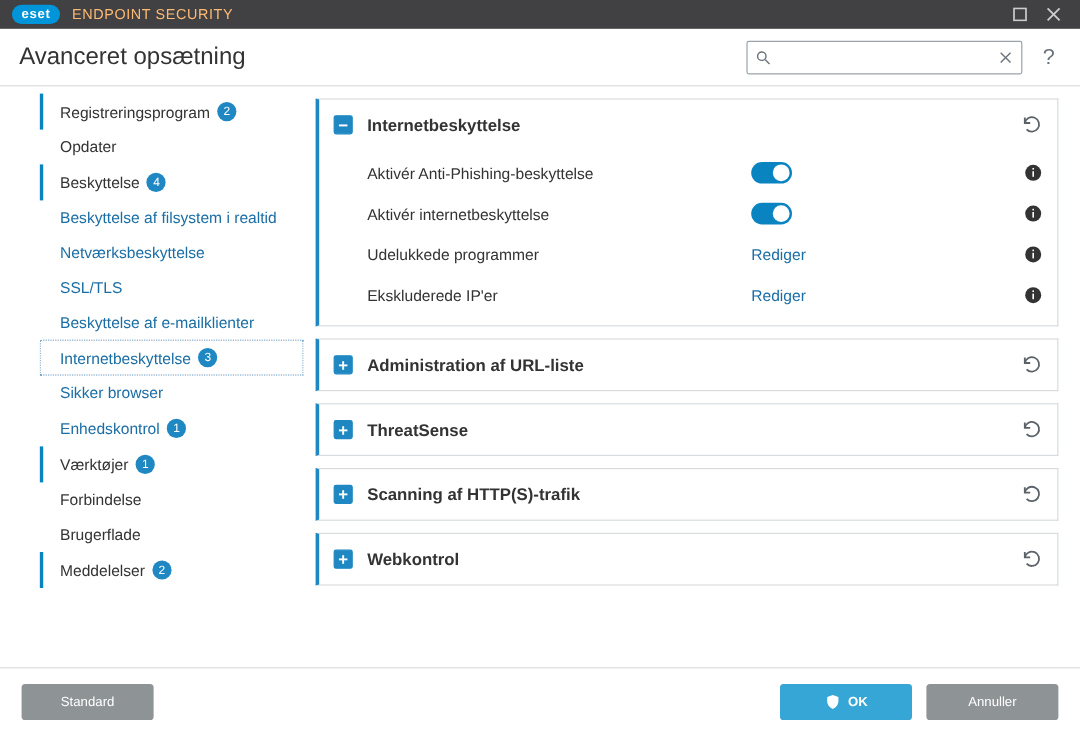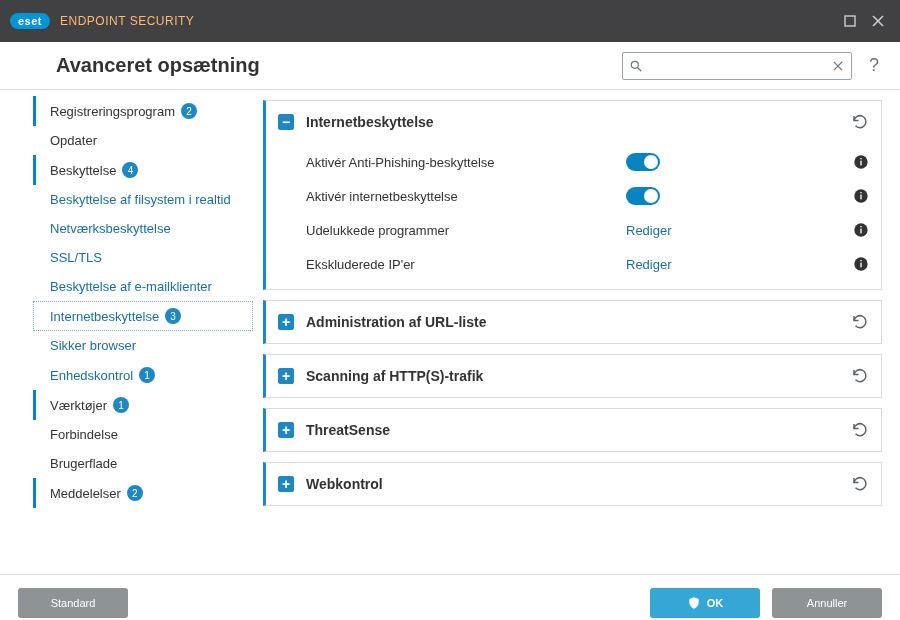--- a/index.html
+++ b/index.html
@@ -1,25 +1,25 @@
 <!DOCTYPE html>
 <html><head>
 <meta charset="utf-8">
 <style>
   * { box-sizing: border-box; margin: 0; padding: 0; font-family: "Segoe UI", Arial, sans-serif; }
   html, body { width: 900px; height: 620px; overflow: hidden; background:#fff; }
-  .titlebar { height: 42px; background:#414042; color:#fff; display:flex; align-items:center; padding:0 8px 0 10px; font-size:12px; }
+  .titlebar { height: 24px; background:#414042; color:#fff; display:flex; align-items:center; padding:0 8px 0 10px; font-size:12px; }
   .eset-logo { background:#0094d8; color:#fff; font-weight:700; font-size:11px; padding:2px 8px; border-radius:9px; letter-spacing:0.5px; }
   .titlebar-product { margin-left:10px; font-size:12px; letter-spacing:0.5px; color:#fdba74; }
   .titlebar-spacer { flex:1; }
   .titlebar-btn { width:28px; height:28px; display:flex; align-items:center; justify-content:center; color:#ccc; }
   .titlebar-btn svg { stroke:#ccc; }
 
   .topbar { height:48px; border-bottom:1px solid #ddd; display:flex; align-items:center; padding:0 16px; }
-  .page-title { font-size:20px; color:#333; font-weight:700;margin-left:40px; }
+  .page-title { font-size:20px; color:#333; font-weight:400; }
   .topbar-spacer { flex:1; }
   .search-wrap { position:relative; width:230px; height:28px; border:1px solid #9aa3aa; border-radius:2px; display:flex; align-items:center; padding:0 6px; }
   .search-wrap svg.sicon { width:14px; height:14px; stroke:#6a737b; fill:none; stroke-width:2; }
   .search-input { border:none; outline:none; flex:1; font-size:12px; padding:0 4px; background:transparent; }
   .search-clear { width:14px; height:14px; stroke:#6a737b; cursor:pointer; }
   .help-btn { margin-left:12px; color:#6a737b; font-size:18px; width:20px; text-align:center; }
 
   .body { display:flex; height:calc(620px - 32px - 48px - 56px); }
 
   
@@ -226,33 +226,33 @@
         <span class="reset-icon"><svg viewBox="0 0 24 24">
               <path d="M4 10a8 8 0 1 1 2 7"></path>
               <polyline points="4,4 4,10 10,10"></polyline>
             </svg></span>
       </div>
     </div>
 
     <div class="card">
       <div class="card-header">
         <span class="toggle-box plus"></span>
+        <span>ThreatSense</span>
+        <span class="spacer"></span>
+        <span class="reset-icon"><svg viewBox="0 0 24 24">
+              <path d="M4 10a8 8 0 1 1 2 7"></path>
+              <polyline points="4,4 4,10 10,10"></polyline>
+            </svg></span>
+      </div>
+    </div>
+
+    <div class="card">
+      <div class="card-header">
+        <span class="toggle-box plus"></span>
         <span>Scanning af HTTP(S)-trafik</span>
-        <span class="spacer"></span>
-        <span class="reset-icon"><svg viewBox="0 0 24 24">
-              <path d="M4 10a8 8 0 1 1 2 7"></path>
-              <polyline points="4,4 4,10 10,10"></polyline>
-            </svg></span>
-      </div>
-    </div>
-
-    <div class="card">
-      <div class="card-header">
-        <span class="toggle-box plus"></span>
-        <span>ThreatSense</span>
         <span class="spacer"></span>
         <span class="reset-icon"><svg viewBox="0 0 24 24">
               <path d="M4 10a8 8 0 1 1 2 7"></path>
               <polyline points="4,4 4,10 10,10"></polyline>
             </svg></span>
       </div>
     </div>
 
     <div class="card">
       <div class="card-header">

